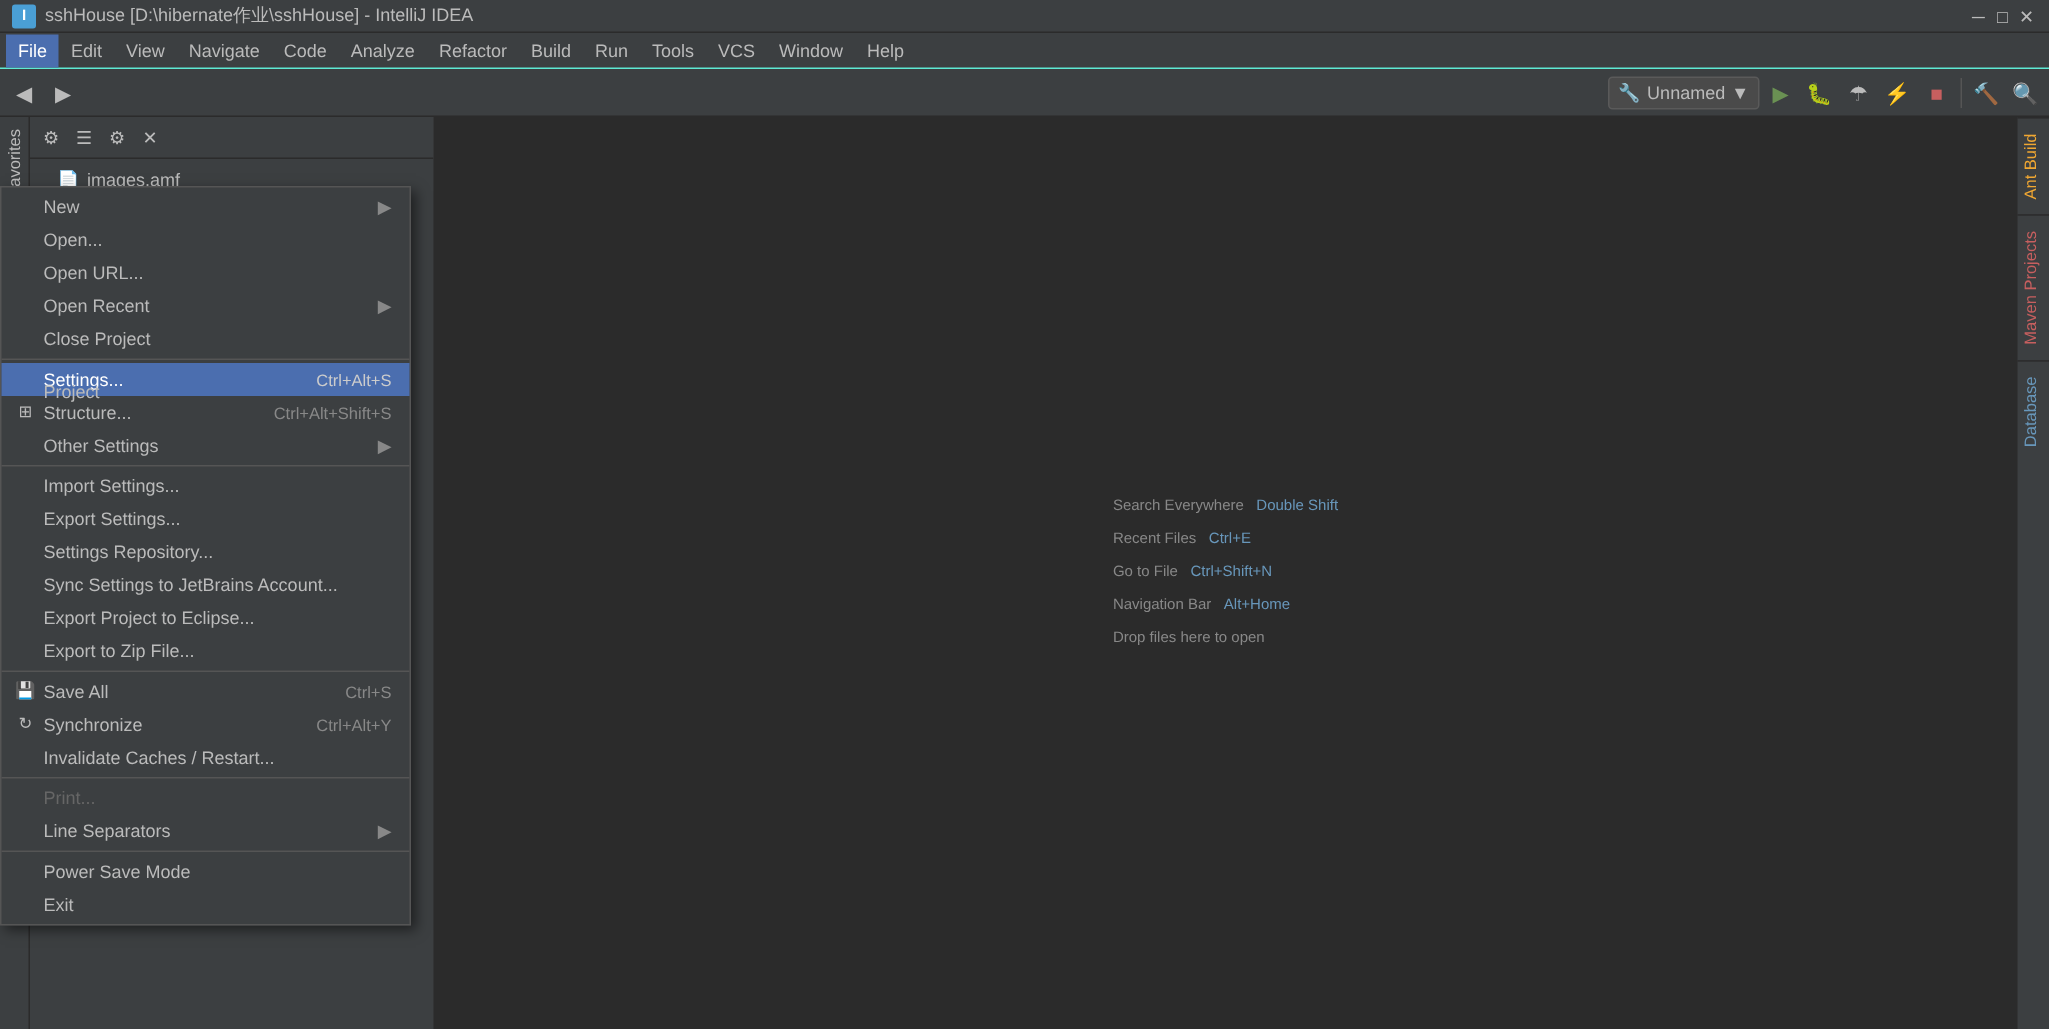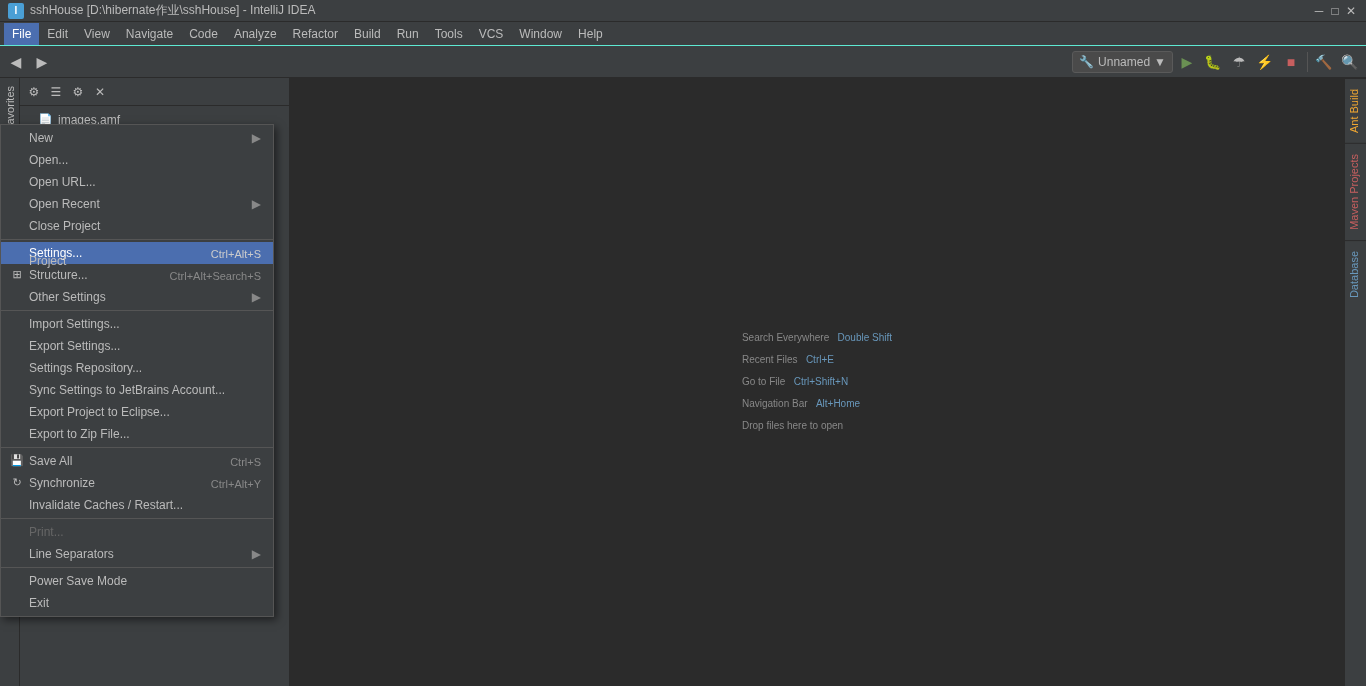--- a/index.html
+++ b/index.html
@@ -396,21 +396,21 @@
     </div>
 
     <div class="menu-section">
       <div class="dropdown-item highlighted">
         <span class="item-label">Settings...</span>
         <span class="item-shortcut">Ctrl+Alt+S</span>
       </div>
       <div class="dropdown-item">
         <span class="item-icon">⊞</span>
         <span class="item-label">Project Structure...</span>
-        <span class="item-shortcut">Ctrl+Alt+Search+S</span>
+        <span class="item-shortcut">Ctrl+Alt+Shift+S</span>
       </div>
       <div class="dropdown-item">
         <span class="item-label">Other Settings</span>
         <span class="arrow">▶</span>
       </div>
     </div>
 
     <div class="menu-section">
       <div class="dropdown-item">
         <span class="item-label">Import Settings...</span>

